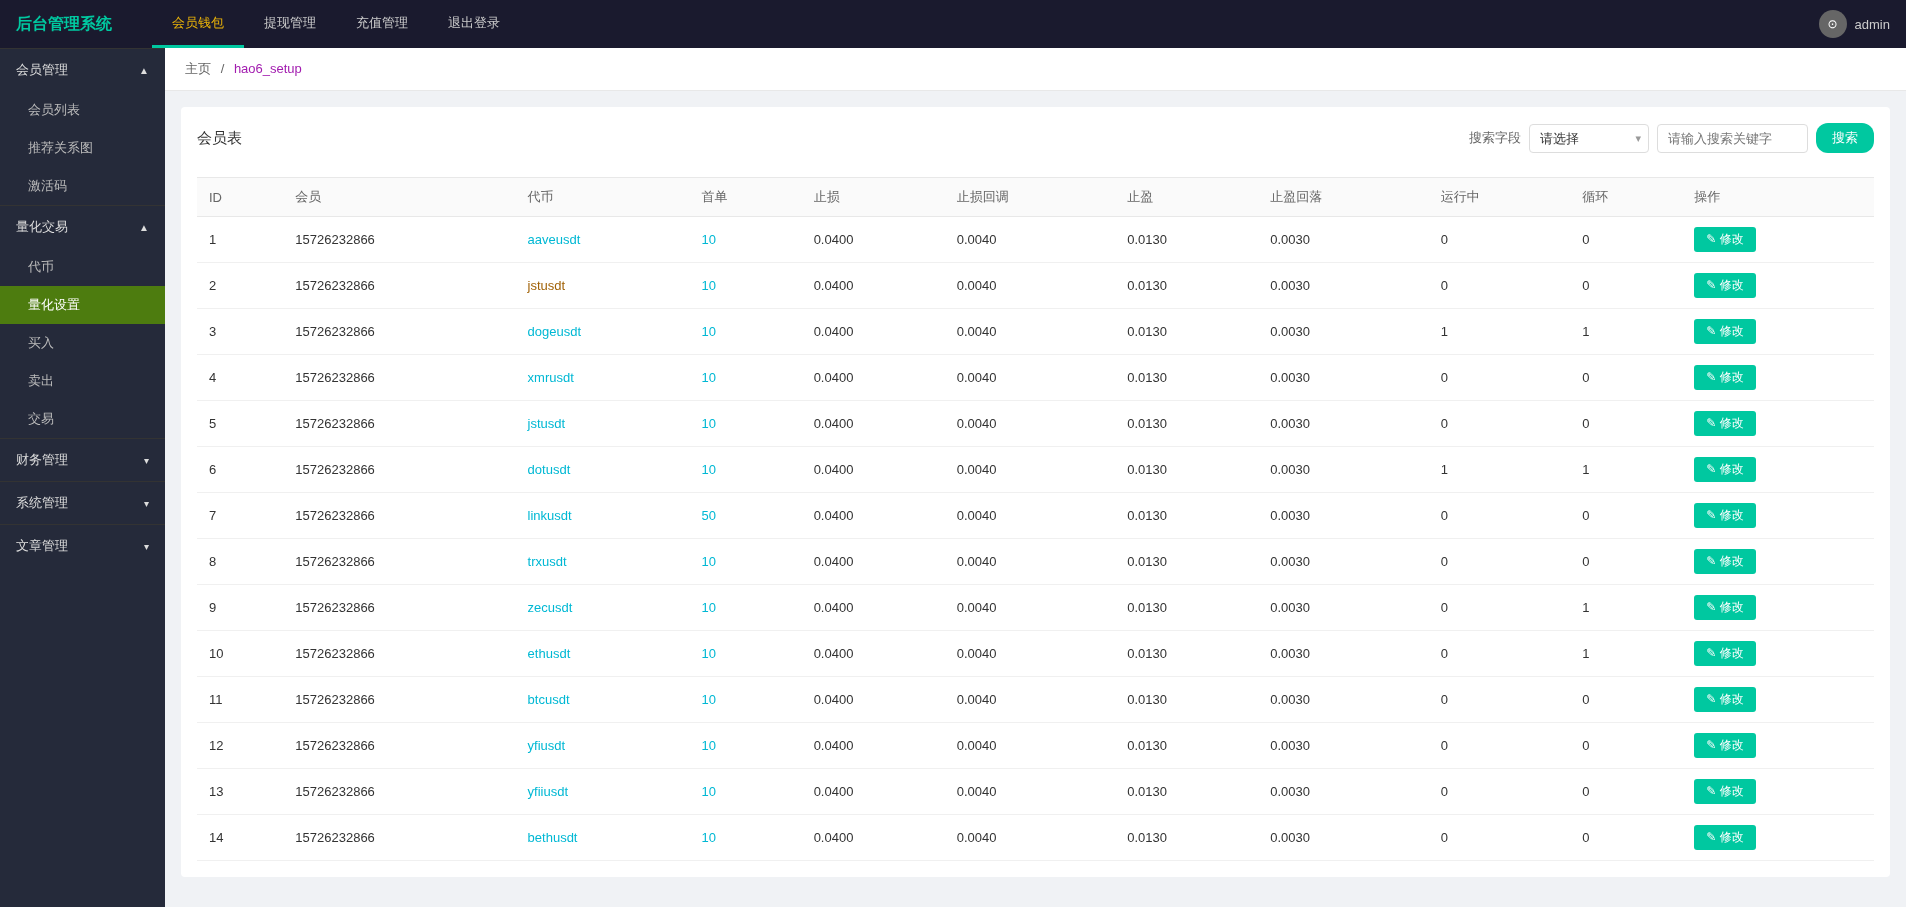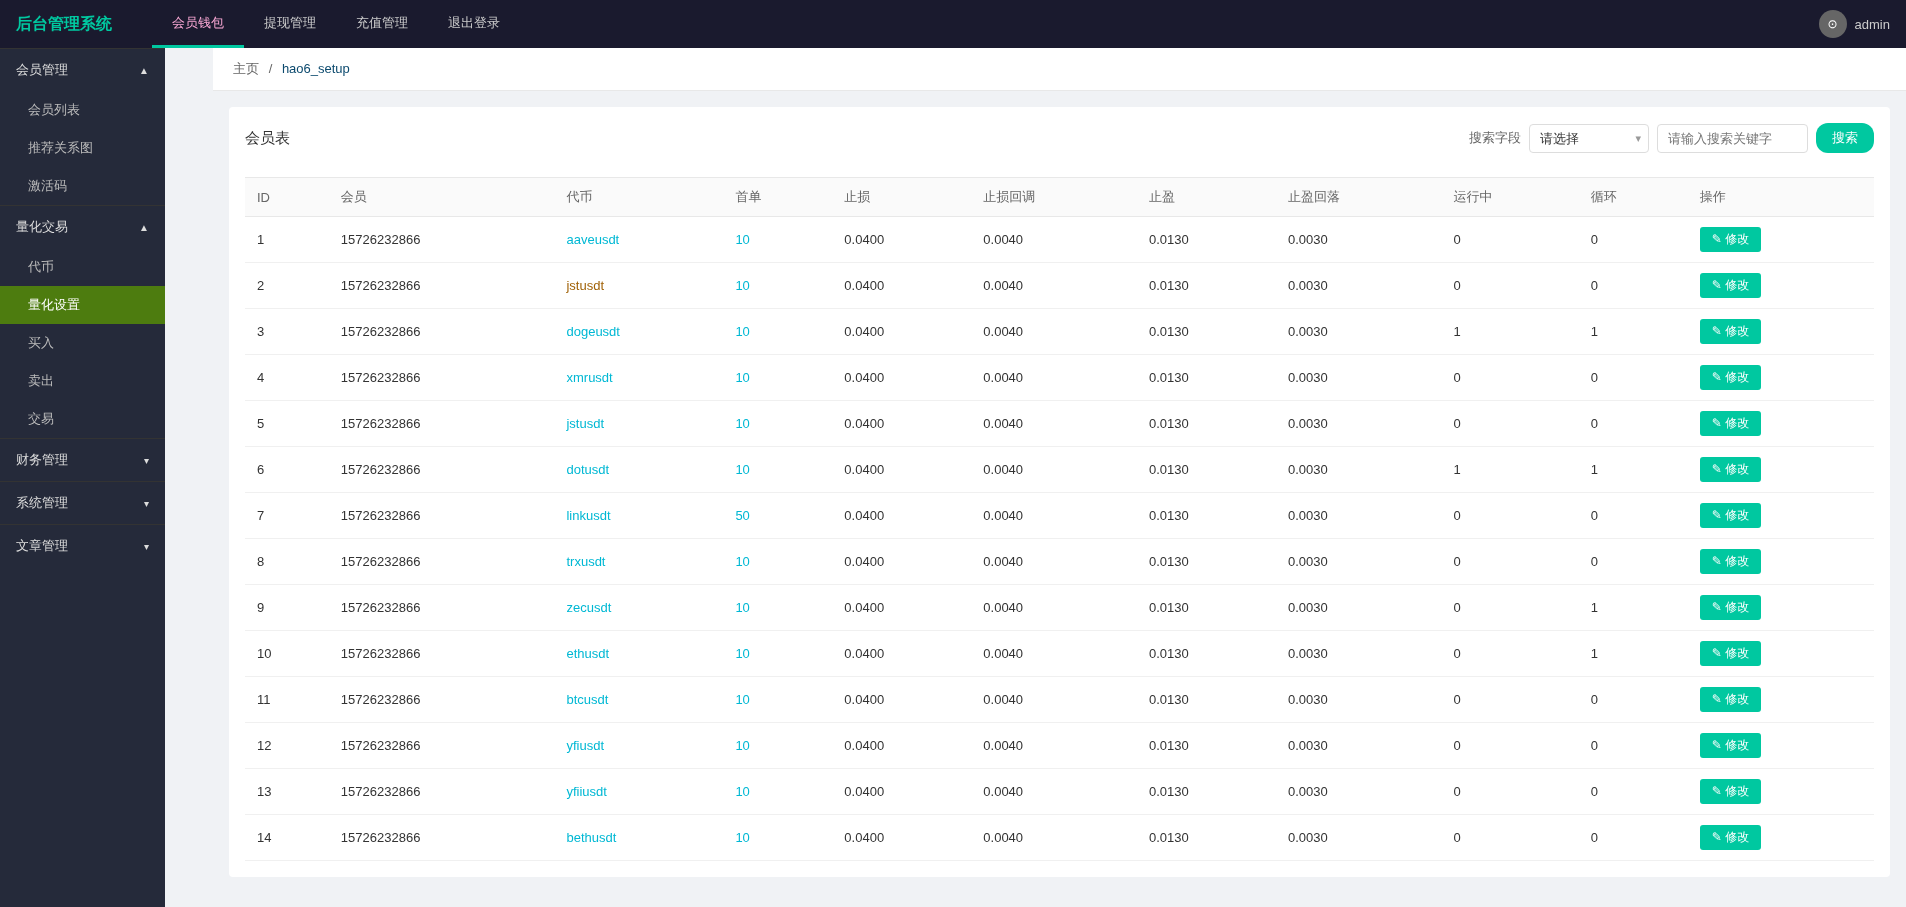--- a/index.html
+++ b/index.html
@@ -30,21 +30,21 @@
       color: #ccc;
       padding: 0 20px;
       height: 48px;
       display: flex;
       align-items: center;
       cursor: pointer;
       font-size: 13px;
       border-bottom: 3px solid transparent;
     }
     .top-nav .nav-item.active {
-      color: #f9a8d4;
+      color: #eab308;
       border-bottom: 3px solid #00c8a0;
     }
     .top-nav .spacer { flex: 1; }
     .top-nav .user-info {
       display: flex;
       align-items: center;
       gap: 8px;
       color: #ccc;
     }
     .top-nav .avatar {
@@ -57,21 +57,20 @@
       justify-content: center;
       color: #fff;
       font-size: 12px;
     }
 
     
     .main-layout {
       display: flex;
       flex: 1;
       overflow: hidden;
-      gap: 48px;
     }
 
     
     .sidebar {
       width: 165px;
       background: #252a3a;
       color: #ccc;
       flex-shrink: 0;
       overflow-y: auto;
     }
@@ -105,21 +104,21 @@
     
     .breadcrumb {
       background: #fff;
       padding: 12px 20px;
       font-size: 13px;
       color: #666;
       border-bottom: 1px solid #e8e8e8;
     }
     .breadcrumb a { color: #666; text-decoration: none; }
     .breadcrumb .sep { margin: 0 6px; }
-    .breadcrumb .current { color: #0c4a6e; }
+    .breadcrumb .current { color: #a21caf; }
 
     
     .table-card {
       margin: 16px;
       background: #fff;
       border-radius: 4px;
       padding: 16px;
     }
     .table-card-header {
       display: flex;

